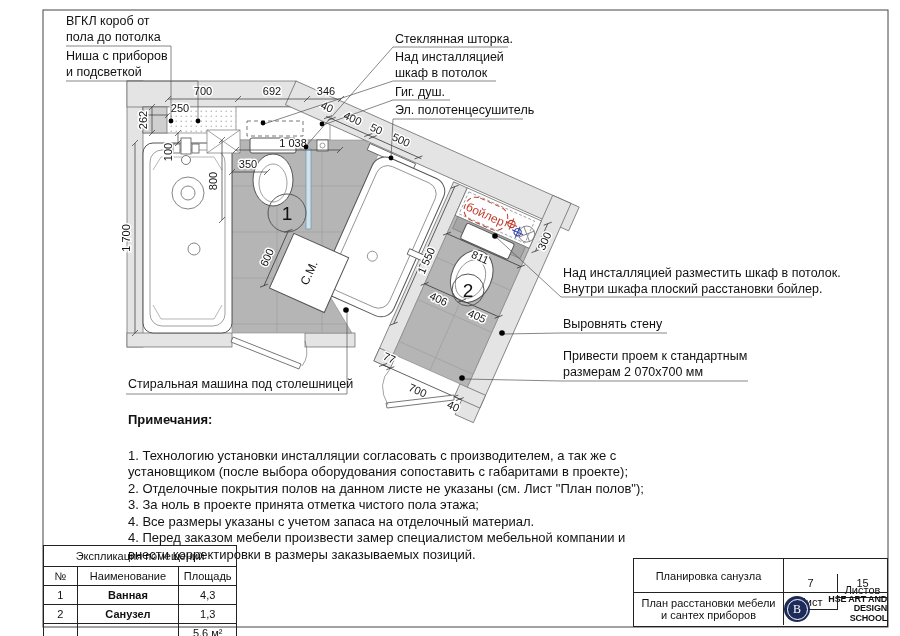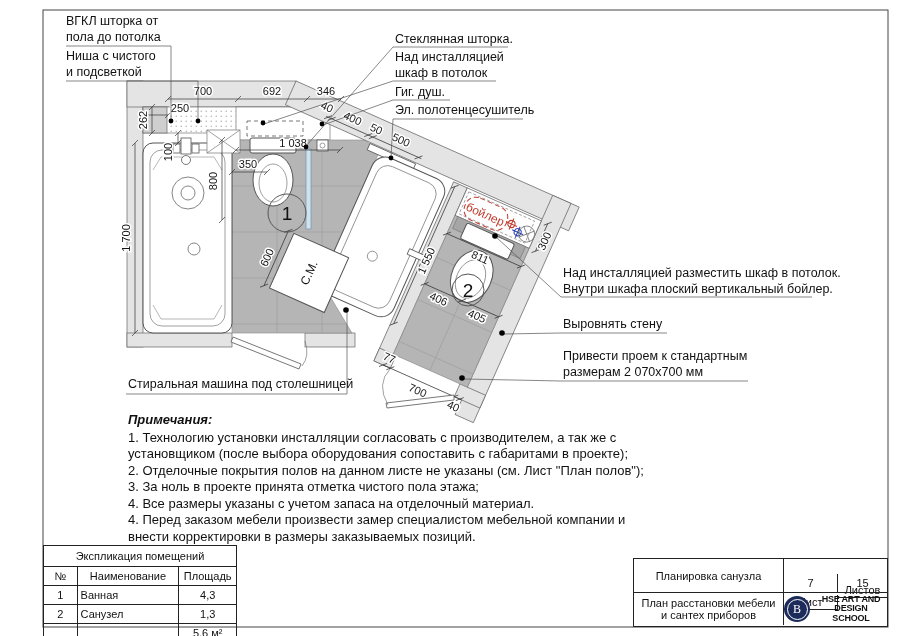--- a/index.html
+++ b/index.html
@@ -4,36 +4,36 @@
 <style>
   html,body{margin:0;padding:0;background:#fff;}
   #sheet{position:relative;width:900px;height:636px;background:#fff;overflow:hidden;
          font-family:"Liberation Sans",sans-serif;color:#111;}
   svg{position:absolute;left:0;top:0;font-family:"Liberation Sans",sans-serif;}
   .dim{font-size:11px;fill:#141414;stroke:#fff;stroke-width:3px;paint-order:stroke;text-anchor:middle;}
   .dimred{font-size:12px;fill:#c0392b;stroke:#fff;stroke-width:2.5px;paint-order:stroke;text-anchor:middle;}
   .roomnum{font-size:19px;fill:#111;text-anchor:middle;}
   .ann{position:absolute;font-size:12.5px;line-height:15.5px;color:#111;white-space:nowrap;}
   .notes{position:absolute;left:128px;top:412px;width:516px;font-size:13px;line-height:16.5px;color:#111;}
-  .notes b{display:block;margin-bottom:1px;font-style:italic;}
+  .notes b{display:block;margin-bottom:19px;}
   table{border-collapse:collapse;font-size:11px;color:#111;}
   
   #expl{position:absolute;left:43px;top:545px;width:194px;}
   #expl td,#expl th{border:1px solid #222;font-weight:normal;text-align:center;padding:1px 3px;height:16px;}
   #expl .ttl{border-bottom:1px solid #222;height:18px;margin-top:7px;}
-  #expl .nm{text-align:left;}
+  #expl .nm{text-align:center;font-weight:bold;}
   
   #tblock{position:absolute;left:633px;top:558px;width:255px;height:69px;border:1.6px solid #222;box-sizing:border-box;}
   #tblock .cell{position:absolute;box-sizing:border-box;display:flex;align-items:center;justify-content:center;
                 font-size:11px;text-align:center;}
   .logo-circle{width:26px;height:26px;border-radius:50%;background:#1c2b5a;display:flex;align-items:center;
                justify-content:center;flex:0 0 auto;}
   .logo-ring{width:19px;height:19px;border:1px solid #fff;border-radius:50%;display:flex;align-items:center;
              justify-content:center;color:#fff;font-family:"Liberation Serif",serif;font-size:12px;}
-  .logo-text{font-size:9px;font-weight:bold;line-height:9.5px;text-align:center;margin-left:5px;letter-spacing:-0.2px;}
+  .logo-text{font-size:9px;font-weight:bold;line-height:9.5px;text-align:right;margin-left:5px;letter-spacing:-0.2px;}
 </style>
 </head>
 <body>
 
 <div id="sheet">
 
 <svg width="900" height="636" viewBox="0 0 900 636">
   <defs>
     <pattern id="dots" width="5" height="5" patternUnits="userSpaceOnUse">
       <circle cx="1.2" cy="1.2" r="0.7" fill="#a8a8a8"></circle>
@@ -274,43 +274,43 @@
     <circle cx="322" cy="124" r="2.4"></circle>
         <circle cx="391" cy="158" r="2.4"></circle>
     <circle cx="495" cy="236" r="2.8"></circle>
         <circle cx="502" cy="333" r="2.8"></circle>
     <circle cx="462" cy="378" r="2.8"></circle>
         <circle cx="346" cy="310" r="2.8"></circle>
   </g>
 </svg>
 
 <div class="ann" style="left:66px;top:14px">
-  <span>ВГКЛ шторка от</span><br>
+  <span>ВГКЛ короб от</span><br>
   <span>пола до потолка</span>
 </div>
 <div class="ann" style="left:66px;top:49px">
-  <span>Ниша с чистого</span><br>
+  <span>Ниша с приборов</span><br>
   <span>и подсветкой</span>
 </div>
 <div class="ann" style="left:395px;top:32px">
   <span>Стеклянная шторка.</span>
 </div>
 <div class="ann" style="left:395px;top:50px">
   <span>Над инсталляцией</span><br>
   <span>шкаф в потолок</span>
 </div>
 <div class="ann" style="left:395px;top:85px">
   <span>Гиг. душ.</span>
 </div>
 <div class="ann" style="left:395px;top:103px">
   <span>Эл. полотенцесушитель</span>
 </div>
 <div class="ann" style="left:563px;top:266px">
   <span>Над инсталляцией разместить шкаф в потолок.</span><br>
-  <span>Внутри шкафа плоский вертикальный бойлер.</span>
+  <span>Внутри шкафа плоский расстановки бойлер.</span>
 </div>
 <div class="ann" style="left:563px;top:317px">
   <span>Выровнять стену</span>
 </div>
 <div class="ann" style="left:563px;top:349px">
   <span>Привести проем к стандартным</span><br>
   <span>размерам 2 070x700 мм</span>
 </div>
 <div class="ann" style="left:128px;top:377px">
   <span>Стиральная машина под столешницей</span>

